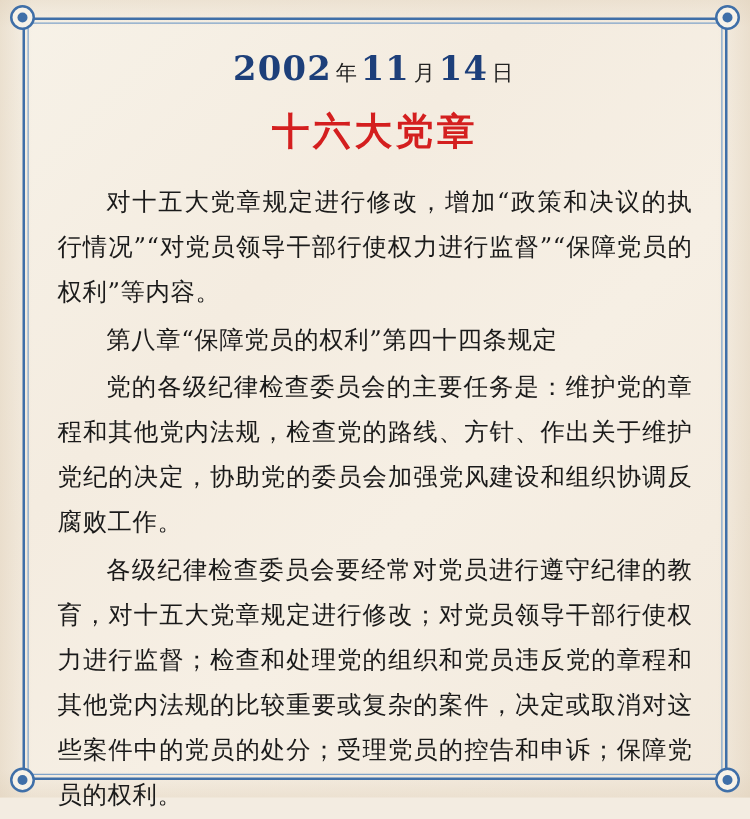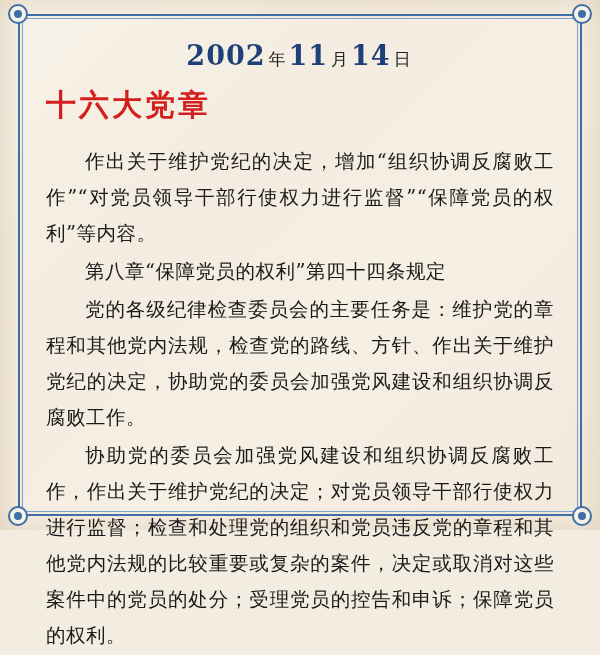--- a/index.html
+++ b/index.html
@@ -10,21 +10,21 @@
     width: 600px;
     height: 655px;
     overflow: hidden;
     font-family: "DejaVu Serif", "Liberation Serif", serif;
     background: #f3ece1;
   }
 
   .page {
     position: relative;
     width: 600px;
-    height: 530px;
+    height: 638px;
     box-sizing: border-box;
     background:
       linear-gradient(135deg, #f7f2e8 0%, #f4ece0 35%, #f6efe4 60%, #f2e9dc 100%);
   }
 
   
   .page:before {
     content: "";
     position: absolute;
     inset: 0;
@@ -105,20 +105,21 @@
   }
   .date-unit {
     color: #222222;
     font-size: 17px;
     font-weight: normal;
     padding: 0 3px;
     font-family: "DejaVu Sans", "Liberation Sans", sans-serif;
   }
 
   .doc-title {
+    text-align: center;
     color: #d41f1f;
     font-size: 30px;
     font-weight: bold;
     letter-spacing: 3px;
     margin-top: 14px;
     margin-bottom: 18px;
     font-family: Liberation Serif, serif;
   }
 
   .body-text p {
@@ -147,20 +148,20 @@
 
   <div class="content">
 
     <div class="date-line">
       <span class="date-num">2002</span><span class="date-unit">年</span><span class="date-num">11</span><span class="date-unit">月</span><span class="date-num">14</span><span class="date-unit">日</span>
     </div>
 
     <div class="doc-title">十六大党章</div>
 
     <div class="body-text">
-      <p>作出关于维护党纪的决定，增加“组织协调反腐败工作”“对党员领导干部行使权力进行监督”“保障党员的权利”等内容。</p>
+      <p>对十五大党章规定进行修改，增加“政策和决议的执行情况”“对党员领导干部行使权力进行监督”“保障党员的权利”等内容。</p>
       <p>第八章“保障党员的权利”第四十四条规定</p>
       <p>党的各级纪律检查委员会的主要任务是：维护党的章程和其他党内法规，检查党的路线、方针、作出关于维护党纪的决定，协助党的委员会加强党风建设和组织协调反腐败工作。</p>
-      <p>协助党的委员会加强党风建设和组织协调反腐败工作，作出关于维护党纪的决定；对党员领导干部行使权力进行监督；检查和处理党的组织和党员违反党的章程和其他党内法规的比较重要或复杂的案件，决定或取消对这些案件中的党员的处分；受理党员的控告和申诉；保障党员的权利。</p>
+      <p>各级纪律检查委员会要经常对党员进行遵守纪律的教育，对十五大党章规定进行修改；对党员领导干部行使权力进行监督；检查和处理党的组织和党员违反党的章程和其他党内法规的比较重要或复杂的案件，决定或取消对这些案件中的党员的处分；受理党员的控告和申诉；保障党员的权利。</p>
     </div>
 
   </div>
 </div>
 
 </body></html>

